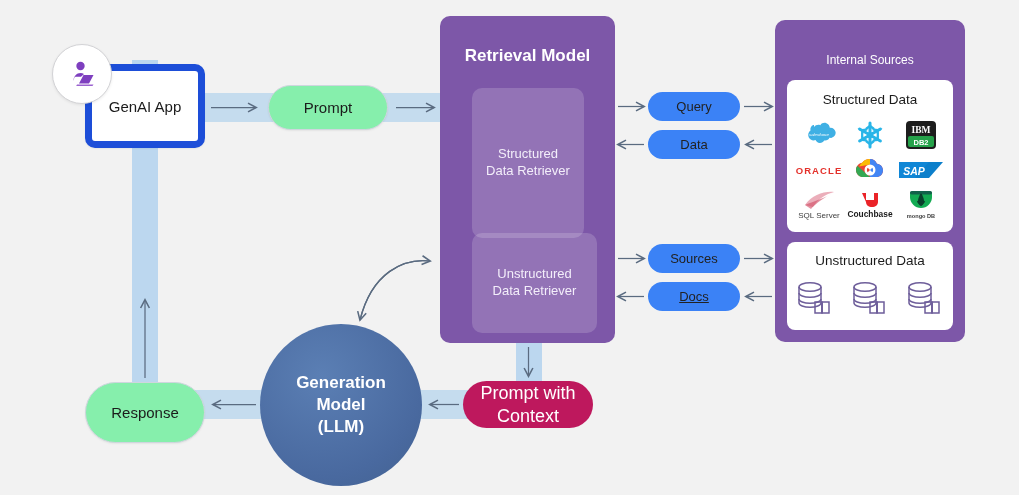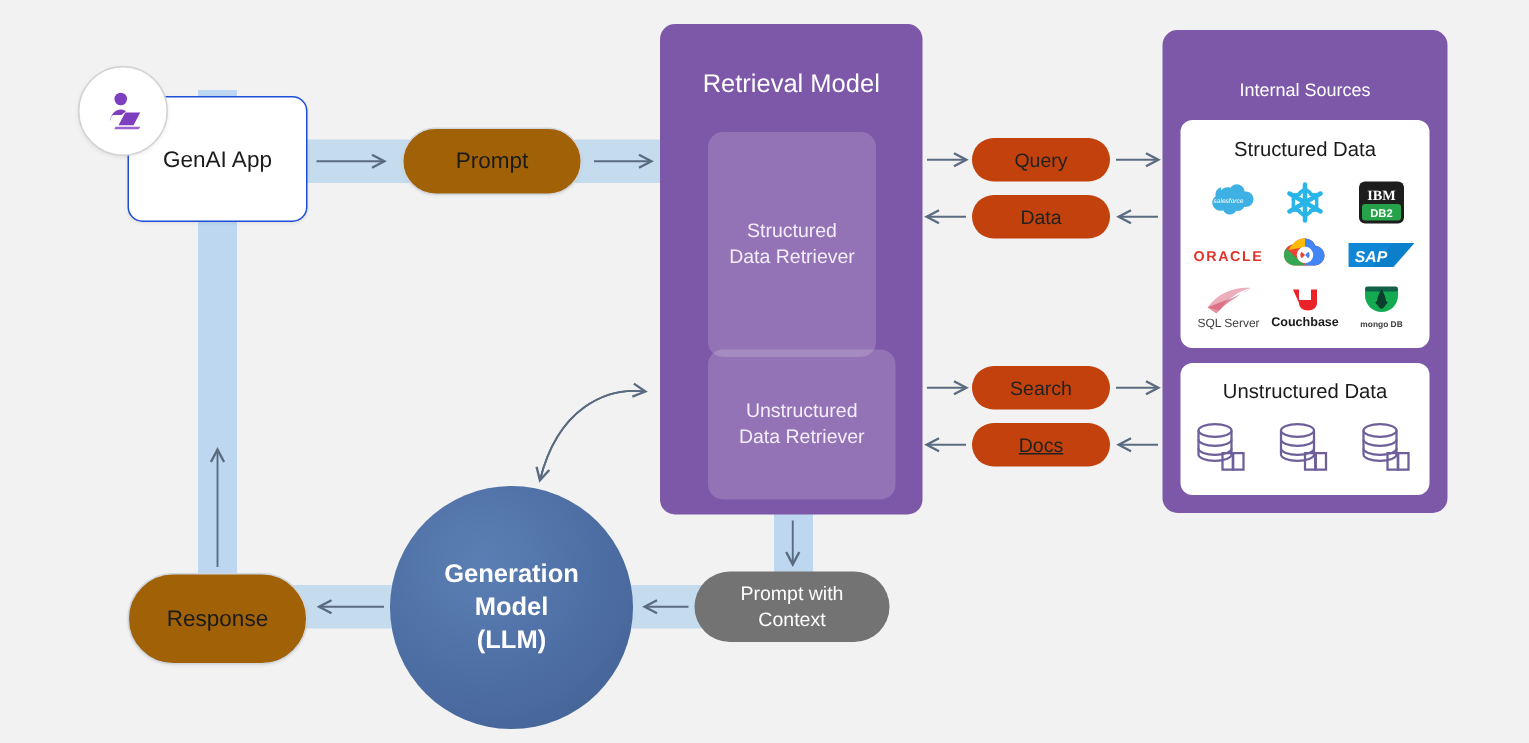--- a/index.html
+++ b/index.html
@@ -15,46 +15,46 @@
   .ribbon{position:absolute;background:#c5dcee;}
   .ribbon-v{position:absolute;background:#bcd7ef;}
 
   
   .node{
     position:absolute;box-sizing:border-box;
     display:flex;align-items:center;justify-content:center;
     text-align:center;
   }
   .white-card{
-    background:#ffffff;border:1px solid #1d4ed8;border-radius:10px;
+    background:#ffffff;border:7px solid #1d4ed8;border-radius:10px;
     color:#1b1b1b;font-size:15px;
     box-shadow:0 1px 2px rgba(0,0,0,.06);
   }
   .white-pill{
-    background:#a16207;border:1px solid #cfd6de;border-radius:999px;
+    background:#86efac;border:1px solid #cfd6de;border-radius:999px;
     color:#1b1b1b;font-size:15px;
     box-shadow:0 1px 2px rgba(0,0,0,.06);
   }
   .lilac-pill{
-    background:#c2410c;border-radius:999px;color:#222;font-size:13px;
+    background:#3b82f6;border-radius:999px;color:#222;font-size:13px;
   }
   .purple-pill{
-    background:#737373;border-radius:999px;color:#fff;font-size:13px;
+    background:#be185d;border-radius:999px;color:#fff;font-size:18px;
     line-height:1.25;
   }
 
   
   .purple-panel{
     position:absolute;box-sizing:border-box;
     background:#7d57a8;border-radius:10px;
   }
   .panel-title{
     position:absolute;left:0;right:0;text-align:center;color:#fff;
   }
-  .retr-title{font-size:17px;font-weight:normal;}
+  .retr-title{font-size:17px;font-weight:bold;}
   .src-title{font-size:12px;}
 
   .retriever{
     position:absolute;box-sizing:border-box;
     background:rgba(255,255,255,.17);border-radius:10px;
     display:flex;align-items:center;justify-content:center;
     color:#f3eefa;font-size:13px;line-height:1.3;text-align:center;
   }
 
   .inner-white{
@@ -280,21 +280,21 @@
 
   <div class="gen-circle lbl" style="left:260px;top:324px;width:162px;height:162px;">Generation
 Model
 (LLM)</div>
 
   <div class="node purple-pill lbl" style="left:463px;top:381px;width:130px;height:47px;">Prompt with
 Context</div>
 
   <div class="node lilac-pill" style="left:648px;top:92px;width:92px;height:29px;">Query</div>
   <div class="node lilac-pill" style="left:648px;top:130px;width:92px;height:29px;">Data</div>
-  <div class="node lilac-pill" style="left:648px;top:244px;width:92px;height:29px;">Search</div>
+  <div class="node lilac-pill" style="left:648px;top:244px;width:92px;height:29px;">Sources</div>
   <div class="node lilac-pill" style="left:648px;top:282px;width:92px;height:29px;text-decoration:underline;">Docs</div>
 
   <svg class="overlay">
     <defs>
       <marker id="ah" markerWidth="9" markerHeight="9" refX="7.4" refY="4.5" orient="auto">
         <path d="M1,1 L7.6,4.5 L1,8" fill="none" stroke="#5a6b80" stroke-width="1.25"></path>
       </marker>
     </defs>
     <g stroke="#5a6b80" stroke-width="1.25" fill="none" marker-end="url(#ah)">
       <line x1="211" y1="107.5" x2="256" y2="107.5"></line>

